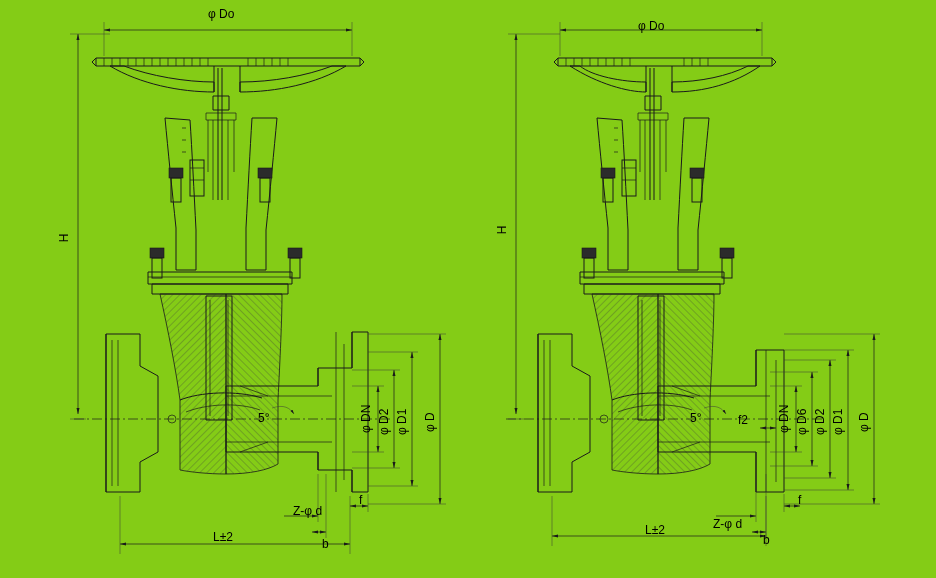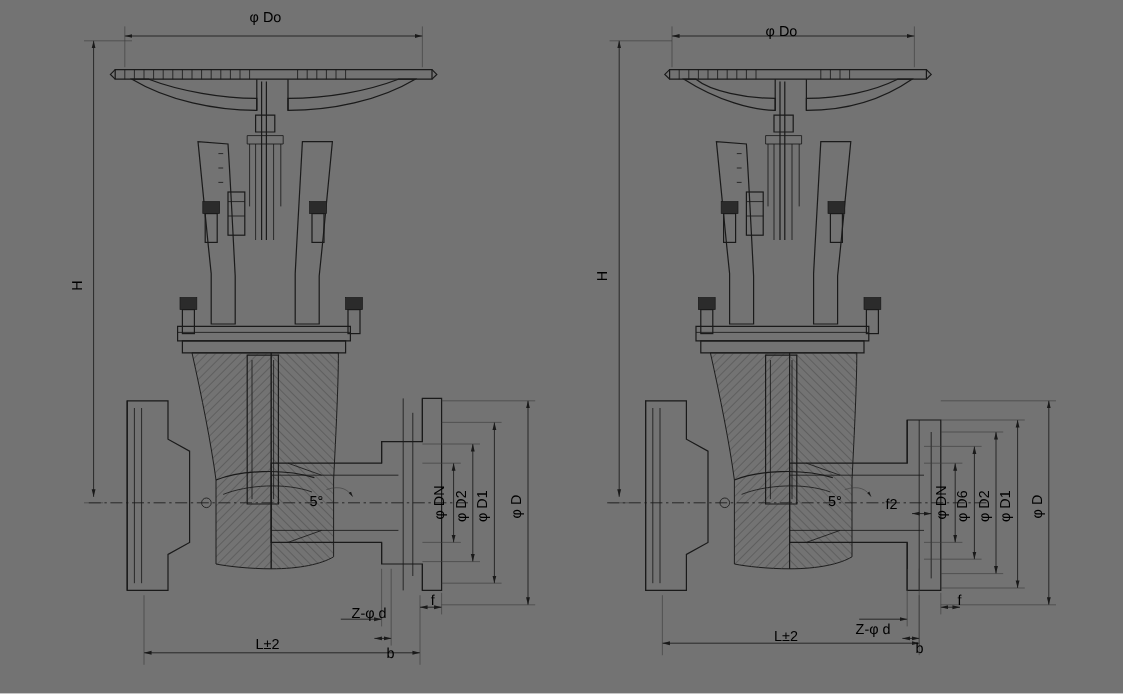--- a/index.html
+++ b/index.html
@@ -7,21 +7,21 @@
     padding: 0;
     background: #ffffff;
   }
   body {
     font-family: "Liberation Sans", sans-serif;
   }
   #canvas {
     position: relative;
     width: 936px;
     height: 578px;
-    background: #737373;
+    background: #84cc16;
     overflow: hidden;
   }
   .dim-label {
     position: absolute;
     font-family: "Liberation Sans", sans-serif;
     font-size: 12px;
     color: #000000;
     white-space: nowrap;
     line-height: 1;
   }

